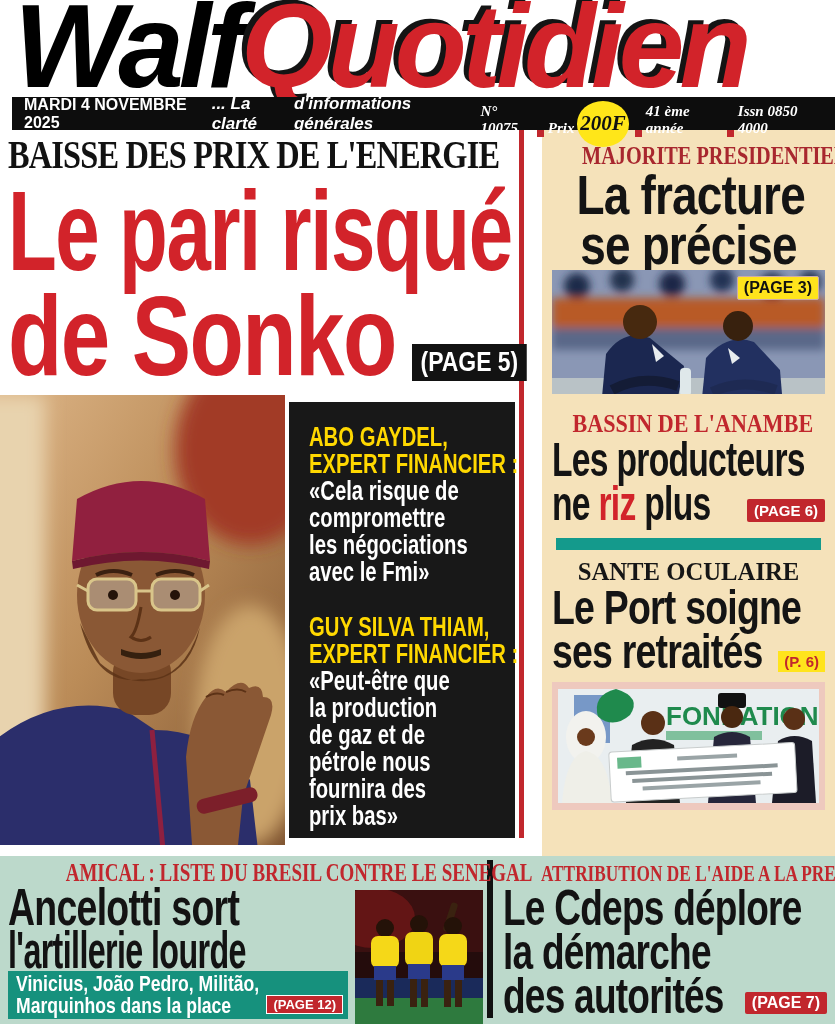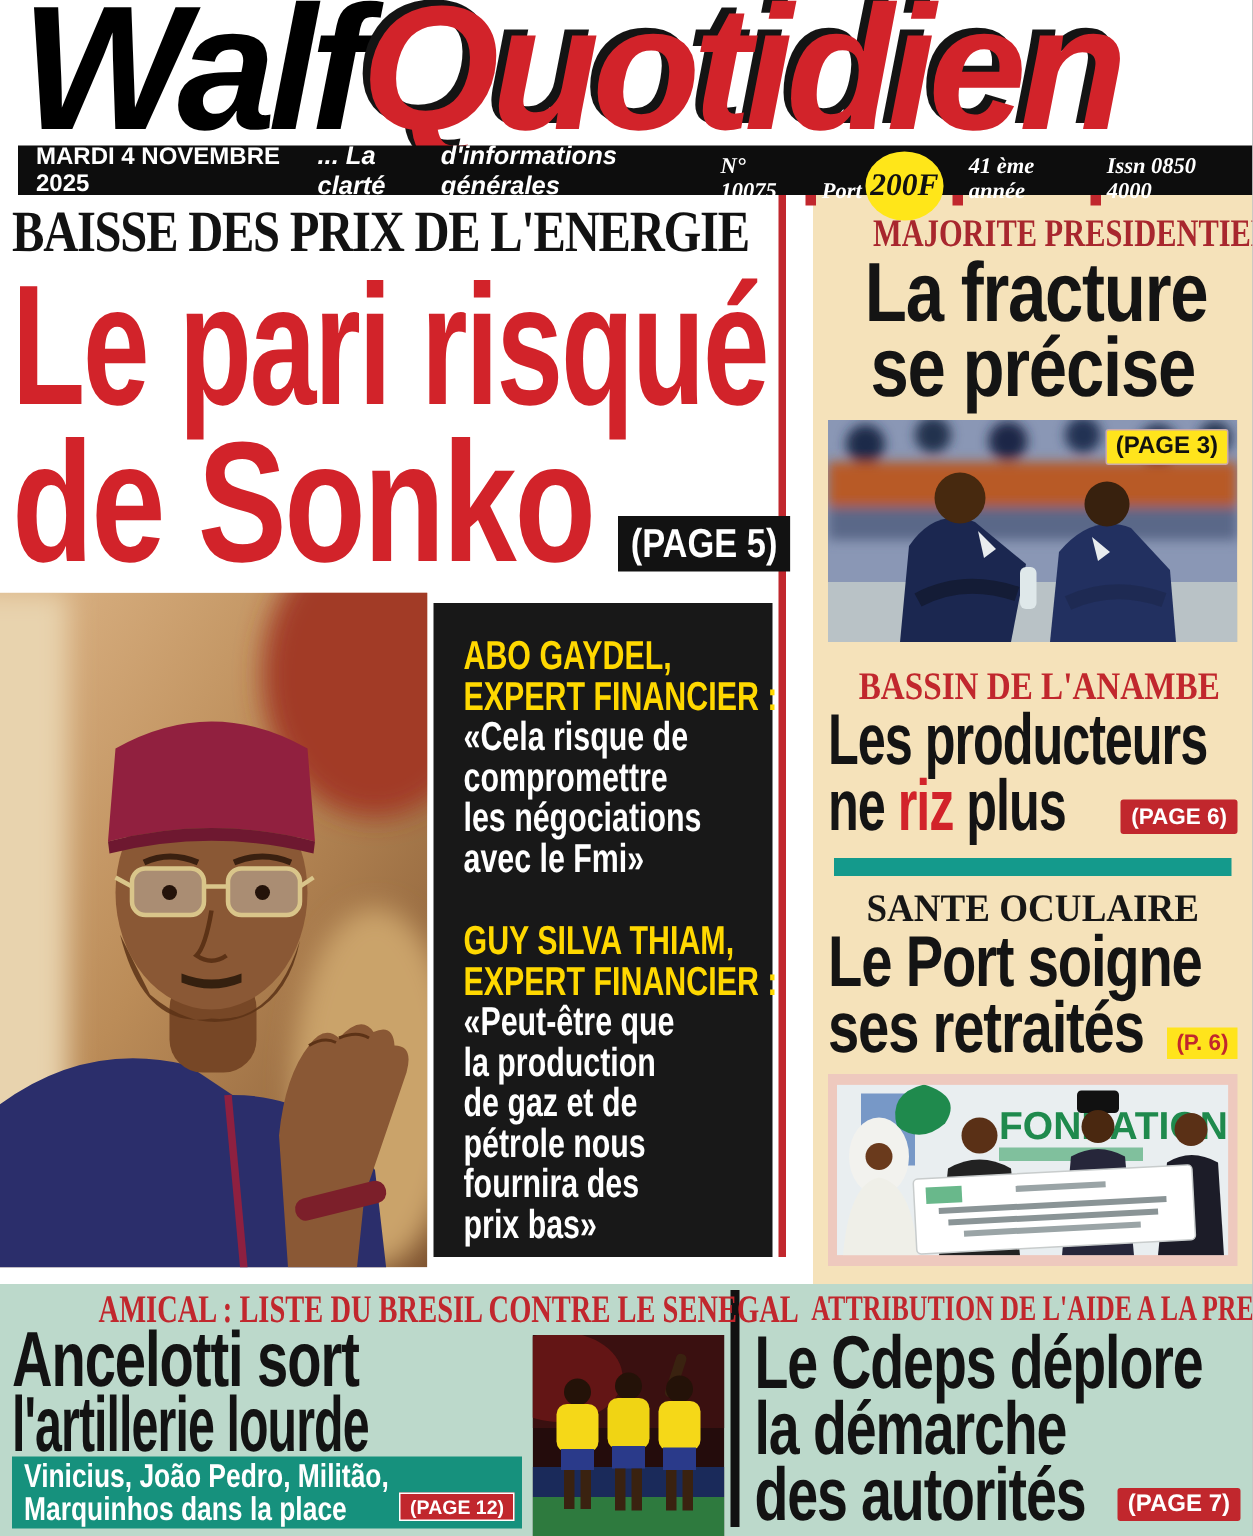--- a/index.html
+++ b/index.html
@@ -57,21 +57,21 @@
   .rcol { position:absolute; left:542px; top:130px; width:293px; height:726px; background:#f5e2ba;
           padding:4px 10px 0 10px; }
   .r-kicker { font-family:"Liberation Serif", serif; font-size:26px; line-height:28px; }
   .k-darkred { color:#a8272e; transform:scaleX(.78); }
   .k-red     { color:#c1272d; transform:scaleX(.85); }
   .k-black   { color:#161616; transform:scaleX(.95); }
   .r-head1 { font-size:56px; line-height:50px; color:#141414; letter-spacing:-1px; transform:scaleX(.82); }
   .r-head2 { font-size:48px; line-height:44px; color:#141414; letter-spacing:-1px; transform:scaleX(.70); }
   .r-head3 { font-size:48px; line-height:44px; color:#141414; letter-spacing:-1px; transform:scaleX(.78); }
   .riz-red { color:#d2232a; }
-  .fracture-photo { position:relative; margin-top:10px; width:273px; height:148px; overflow:hidden; }
+  .fracture-photo { position:relative; width:273px; height:124px; overflow:hidden; }
   .page3-box { position:absolute; top:6px; right:6px; background:#ffe41c; color:#111; font-weight:bold;
                font-size:16px; padding:2px 6px; border-radius:2px; border:1px solid #caa; }
   .bassin-wrap { position:relative; margin-top:16px; }
   .page6-box { position:absolute; right:0; bottom:4px; background:#c1272d; color:#fff; font-weight:bold;
                font-size:15px; padding:3px 7px; border-radius:2px; }
   .teal-bar { height:12px; background:#149a8c; margin:12px 4px 8px 4px; }
   .sante-wrap { position:relative; }
   .p6-box { position:absolute; right:0; bottom:2px; background:#ffe41c; color:#c1272d; font-weight:bold;
             font-size:15px; padding:2px 6px; }
   .fond-frame { margin-top:8px; background:#eec9be; padding:7px 6px; width:273px; }
@@ -112,21 +112,21 @@
   <div class="infobar">
     <span class="ib-date">MARDI 4 NOVEMBRE 2025</span>
     <span class="sp"></span>
     <span class="ib-slogan">... La clarté</span>
     <span class="sp"></span>
     <span class="ib-slogan">d'informations générales</span>
     <span class="sp"></span>
     <span class="ib-right">
       <span>N° 10075</span>
       <span class="sep-sq"></span>
-      <span>Port</span>
+      <span>Prix</span>
       <span class="price-badge">200F</span>
       <span class="sep-sq"></span>
       <span>41 ème année</span>
       <span class="sep-sq"></span>
       <span>Issn 0850 4000</span>
     </span>
   </div>
 
   <div class="lead">
     <div class="lead-kicker">BAISSE DES PRIX DE L'ENERGIE</div>

